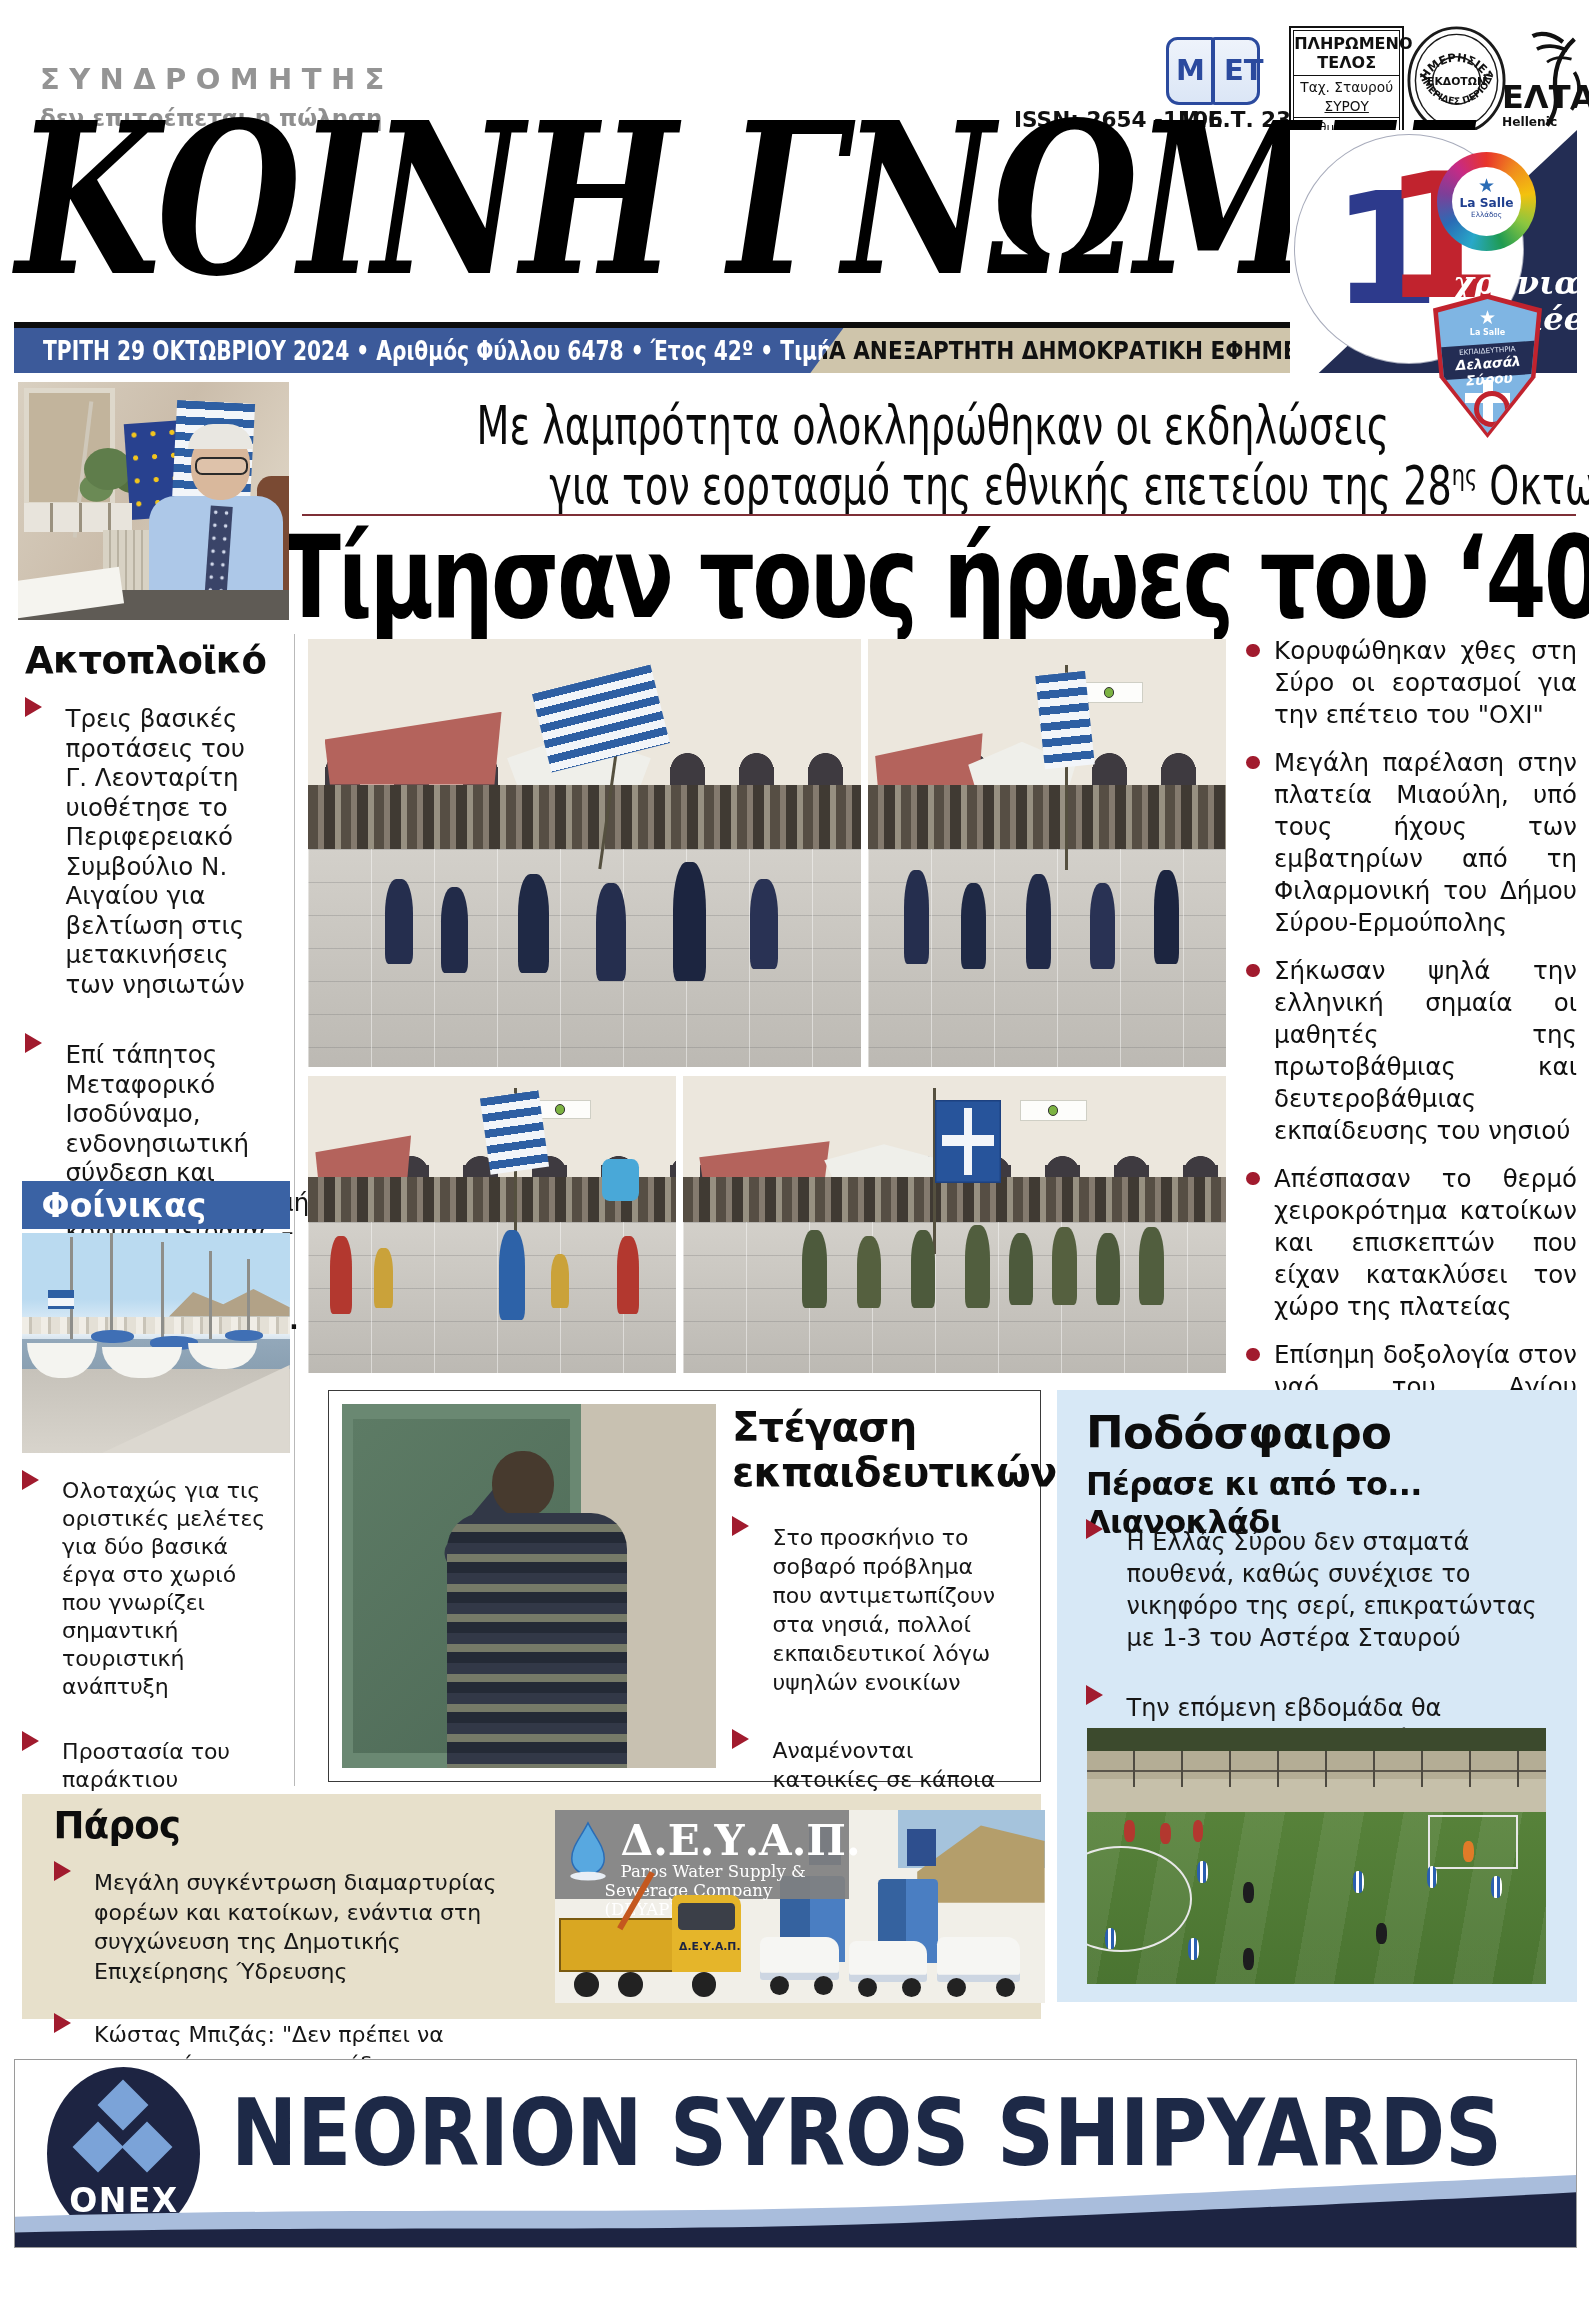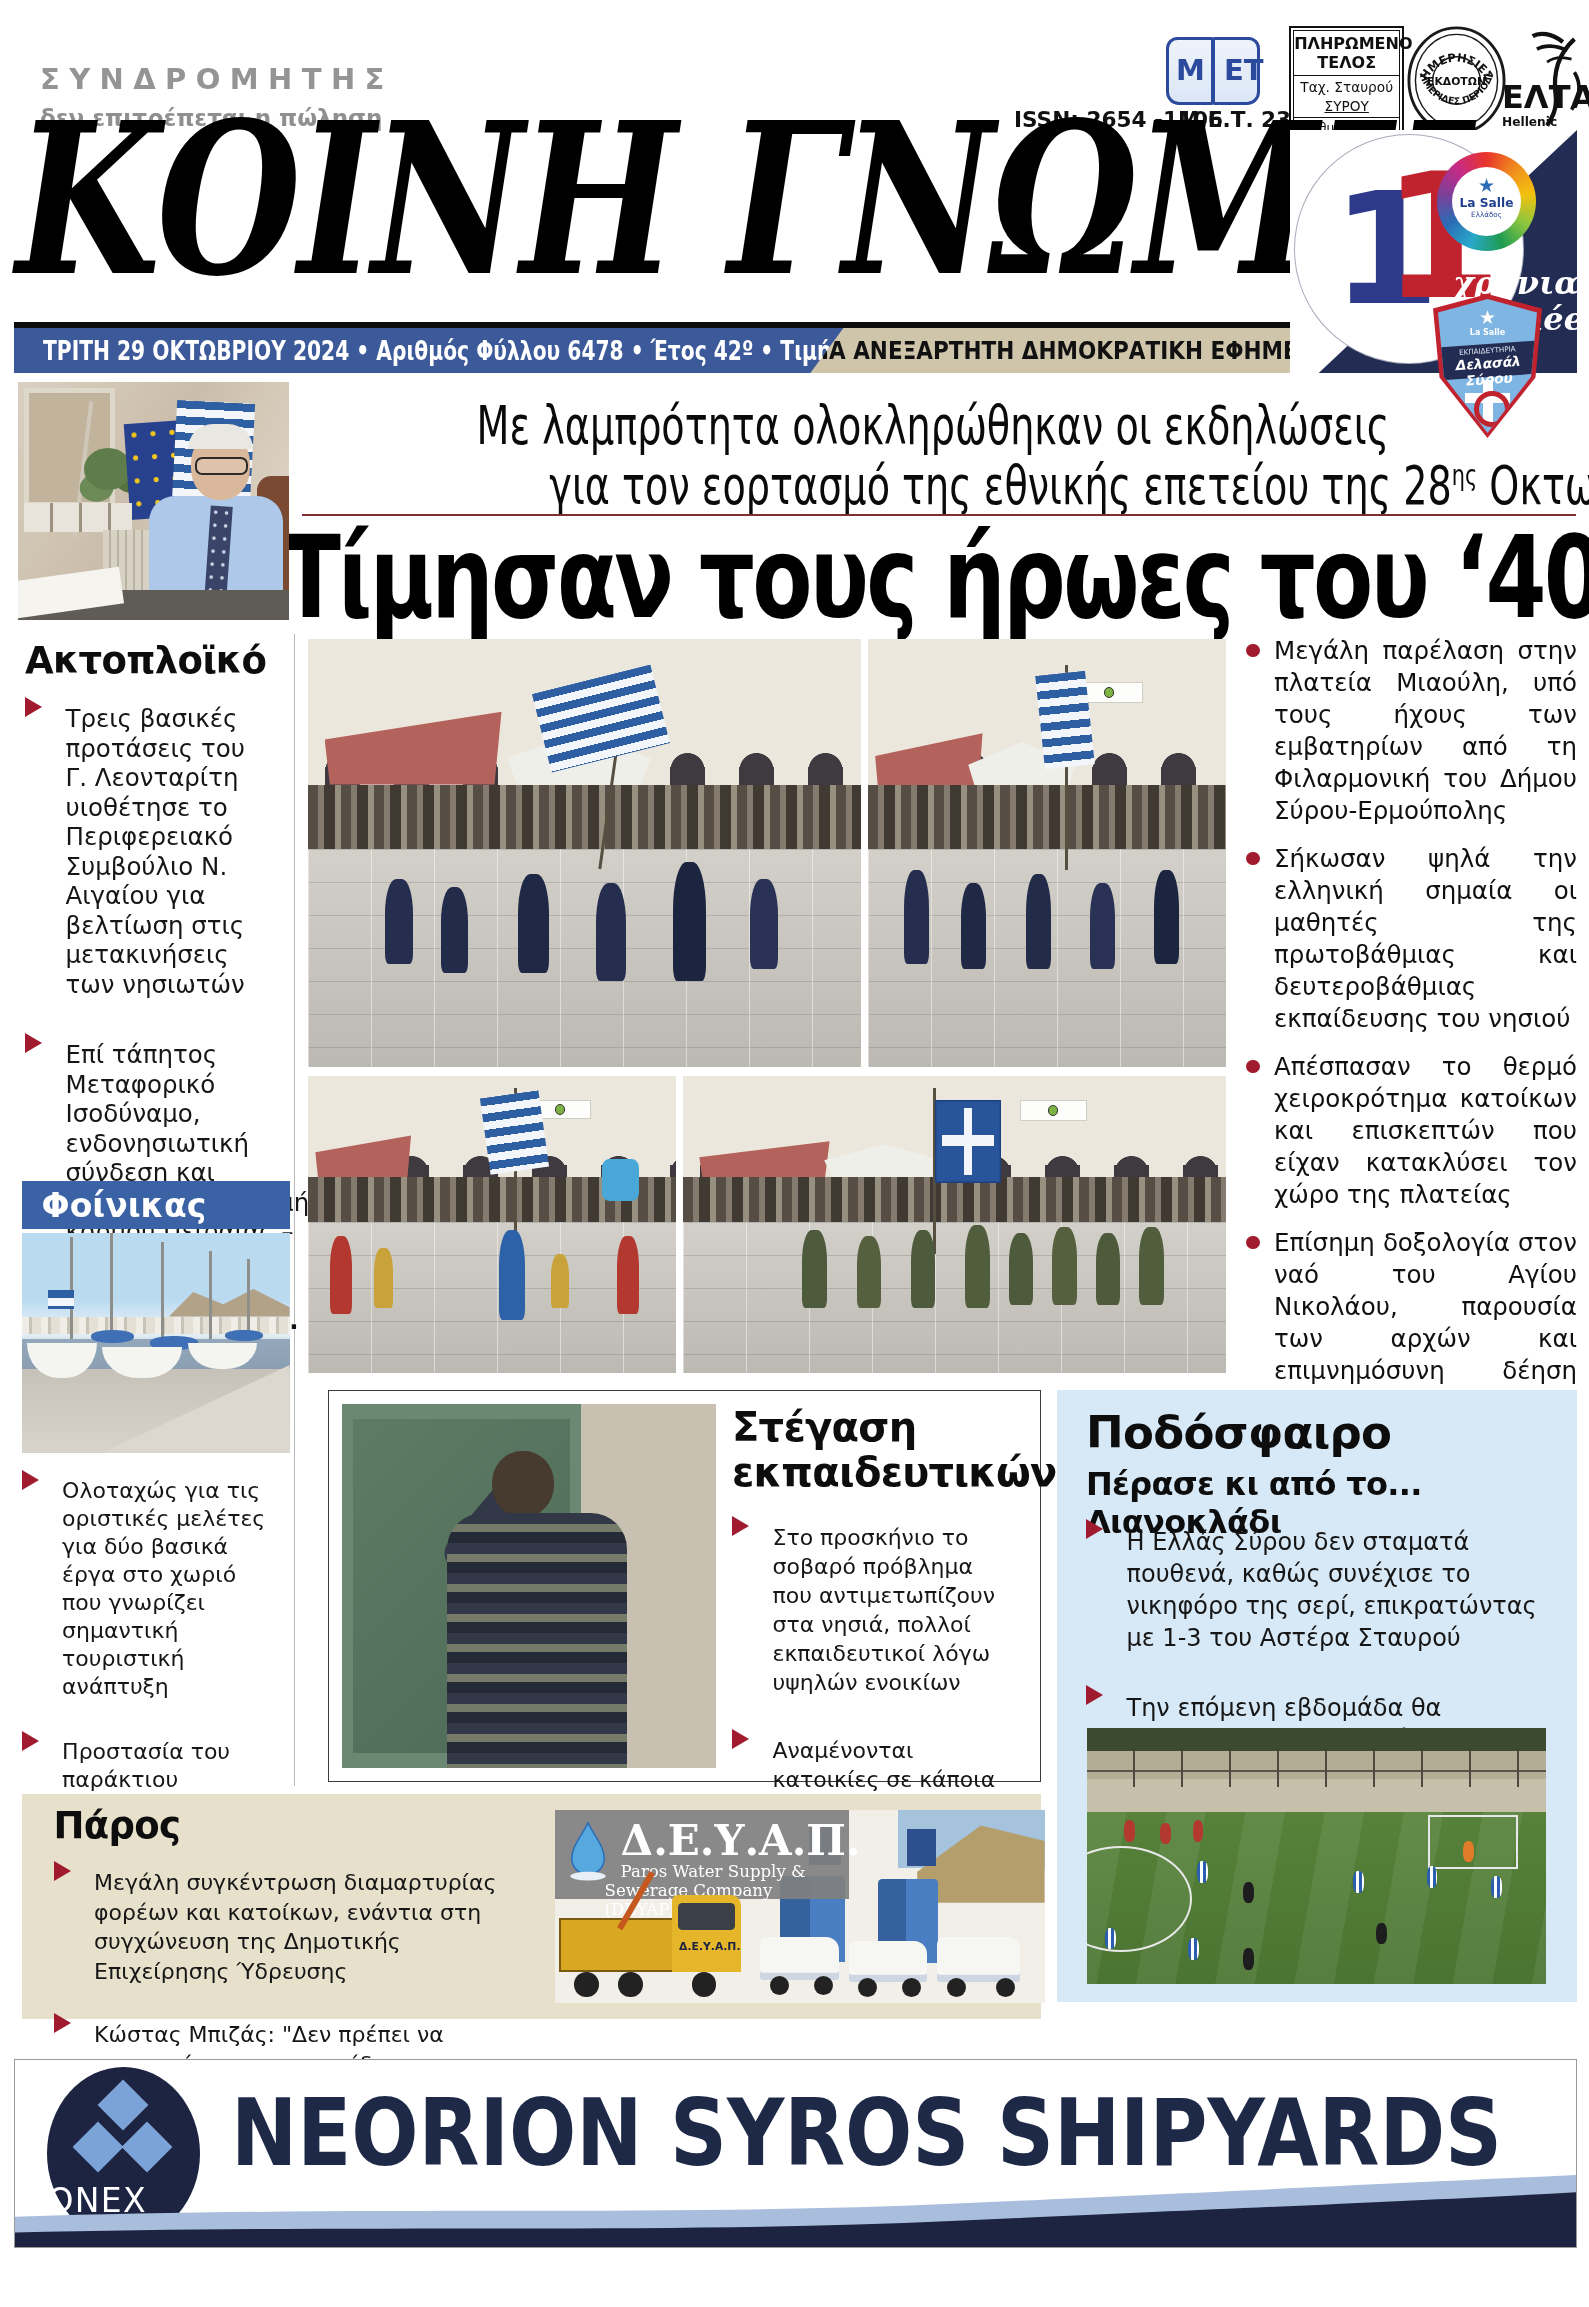--- a/index.html
+++ b/index.html
@@ -354,20 +354,24 @@
     <div class="fig" style="left:52%;top:50%;width:4.5%;height:28%;background:#515e3e;"></div>
     <div class="fig" style="left:60%;top:53%;width:4.5%;height:24%;background:#4d5a3c;"></div>
     <div class="fig" style="left:68%;top:51%;width:4.5%;height:26%;background:#55603f;"></div>
     <div class="fig" style="left:76%;top:53%;width:4.5%;height:24%;background:#4d5a3c;"></div>
     <div class="fig" style="left:84%;top:51%;width:4.5%;height:26%;background:#515e3e;"></div>
   </div>
 
   <div class="abs" style="left:1246px;top:635px;width:331px;">
     <div class="rbul">
         <span class="rdot"></span>
+        <p class="rtxt">Κορυφώθηκαν χθες στη Σύρο οι εορτασμοί για την επέτειο του "ΟΧΙ"</p>
+      </div>
+    <div class="rbul">
+        <span class="rdot"></span>
         <p class="rtxt">Μεγάλη παρέλαση στην πλατεία Μιαούλη, υπό τους ήχους των εμβατηρίων από τη Φιλαρμονική του Δήμου Σύρου-Ερμούπολης</p>
       </div>
     <div class="rbul">
         <span class="rdot"></span>
         <p class="rtxt">Σήκωσαν ψηλά την ελληνική σημαία οι μαθητές της πρωτοβάθμιας και δευτεροβάθμιας εκπαίδευσης του νησιού</p>
       </div>
     <div class="rbul">
         <span class="rdot"></span>
         <p class="rtxt">Απέσπασαν το θερμό χειροκρότημα κατοίκων και επισκεπτών που είχαν κατακλύσει τον χώρο της πλατείας</p>
       </div>
@@ -487,21 +491,21 @@
       <div class="wheel" style="left:80%;top:87%;width:19px;height:19px;"></div>
       <div class="wheel" style="left:90%;top:87%;width:19px;height:19px;"></div>
     </div>
   </div>
 
   <div class="abs" style="left:14.4px;top:2059px;width:1563px;height:189px;background:#fff;border:0.7px solid #9a9a9a;box-sizing:border-box;overflow:hidden;">
     <div class="abs" style="left:32px;top:7.2px;width:153px;height:173px;background:#1d2442;border-radius:50%;">
       <div class="dia" style="left:58px;top:20px;"></div>
       <div class="dia" style="left:33px;top:62px;"></div>
       <div class="dia" style="left:82px;top:62px;"></div>
-      <div class="abs" style="left:0;top:114px;width:100%;font-size:33px;font-weight:normal;color:#fff;letter-spacing:1.4px;">ONEX</div>
+      <div class="abs" style="left:0;top:114px;width:100%;text-align:center;font-size:33px;font-weight:bold;color:#fff;letter-spacing:1.4px;">ONEX</div>
     </div>
     <div class="abs" style="left:216px;top:20px;width:1339px;">
       <span class="cx" style="font-size:92px;font-weight:bold;color:#1d2947;letter-spacing:0;transform:scaleX(0.86);white-space:nowrap;">NEORION SYROS SHIPYARDS</span>
     </div>
     <svg class="abs" style="left:0;bottom:0;" width="1561" height="72" viewBox="0 0 2168 100" preserveAspectRatio="none">
       <path d="M0,58 C500,42 900,58 1300,40 C1700,22 1950,10 2168,0 L2168,100 L0,100 Z" fill="#a9bddc"></path>
       <path d="M0,80 C500,68 900,82 1300,64 C1700,46 1950,36 2168,24 L2168,100 L0,100 Z" fill="#1d2442"></path>
     </svg>
   </div>
 

